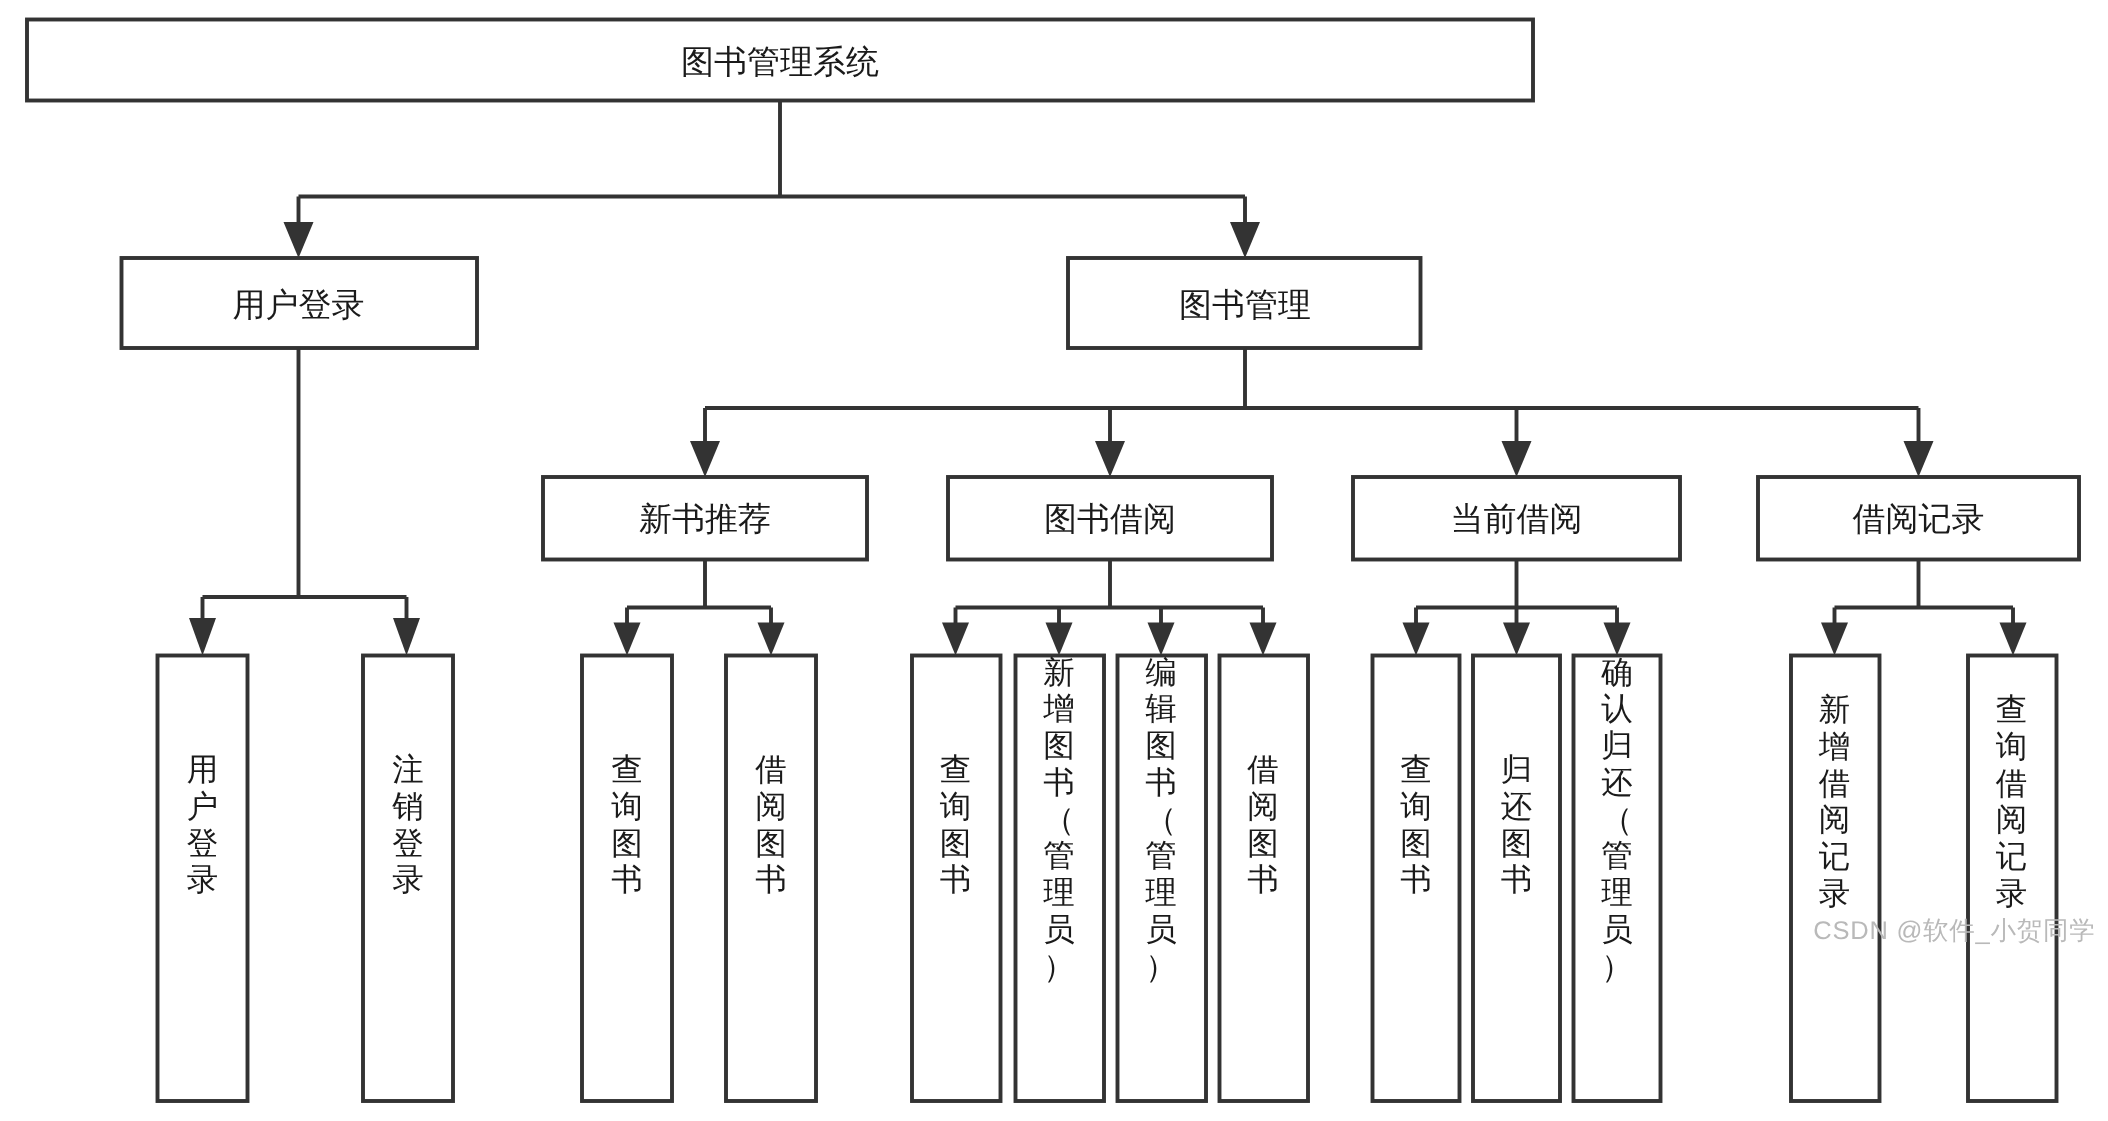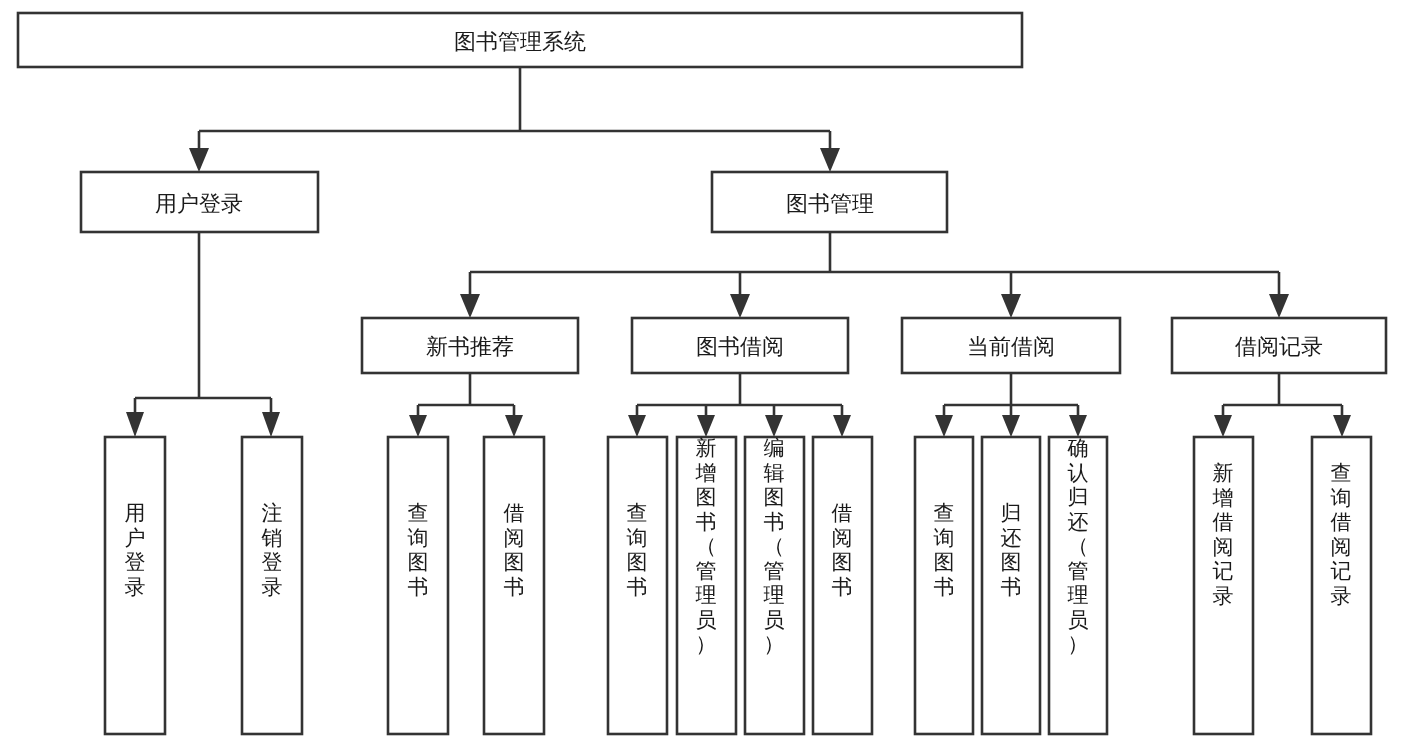--- a/index.html
+++ b/index.html
@@ -225,14 +225,15 @@
       <rect class="node-box" x="1194" y="437" width="59" height="297"></rect>
       <text class="node-label-v" x="1223" y="480"><tspan x="1223" y="480">新</tspan><tspan x="1223" y="504.5">增</tspan><tspan x="1223" y="529">借</tspan><tspan x="1223" y="553.5">阅</tspan><tspan x="1223" y="578">记</tspan><tspan x="1223" y="602.5">录</tspan></text>
     </g>
     <g>
       <rect class="node-box" x="1312" y="437" width="59" height="297"></rect>
       <text class="node-label-v" x="1341" y="480"><tspan x="1341" y="480">查</tspan><tspan x="1341" y="504.5">询</tspan><tspan x="1341" y="529">借</tspan><tspan x="1341" y="553.5">阅</tspan><tspan x="1341" y="578">记</tspan><tspan x="1341" y="602.5">录</tspan></text>
     </g>
 
   </svg>
 
+  <div class="watermark">CSDN @软件_小贺同学</div>
 
 </div>
 
 </body></html>

